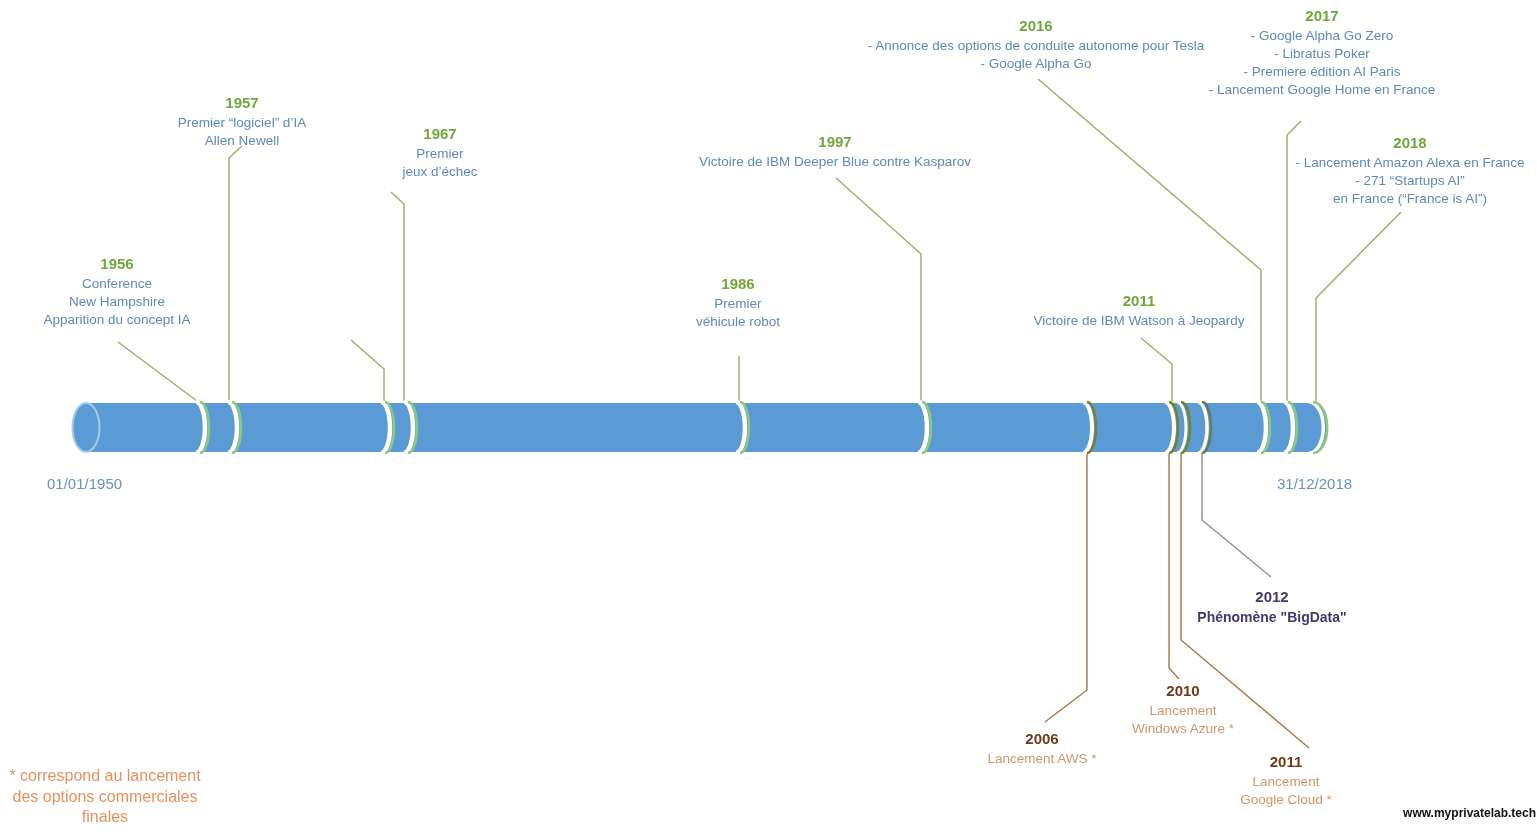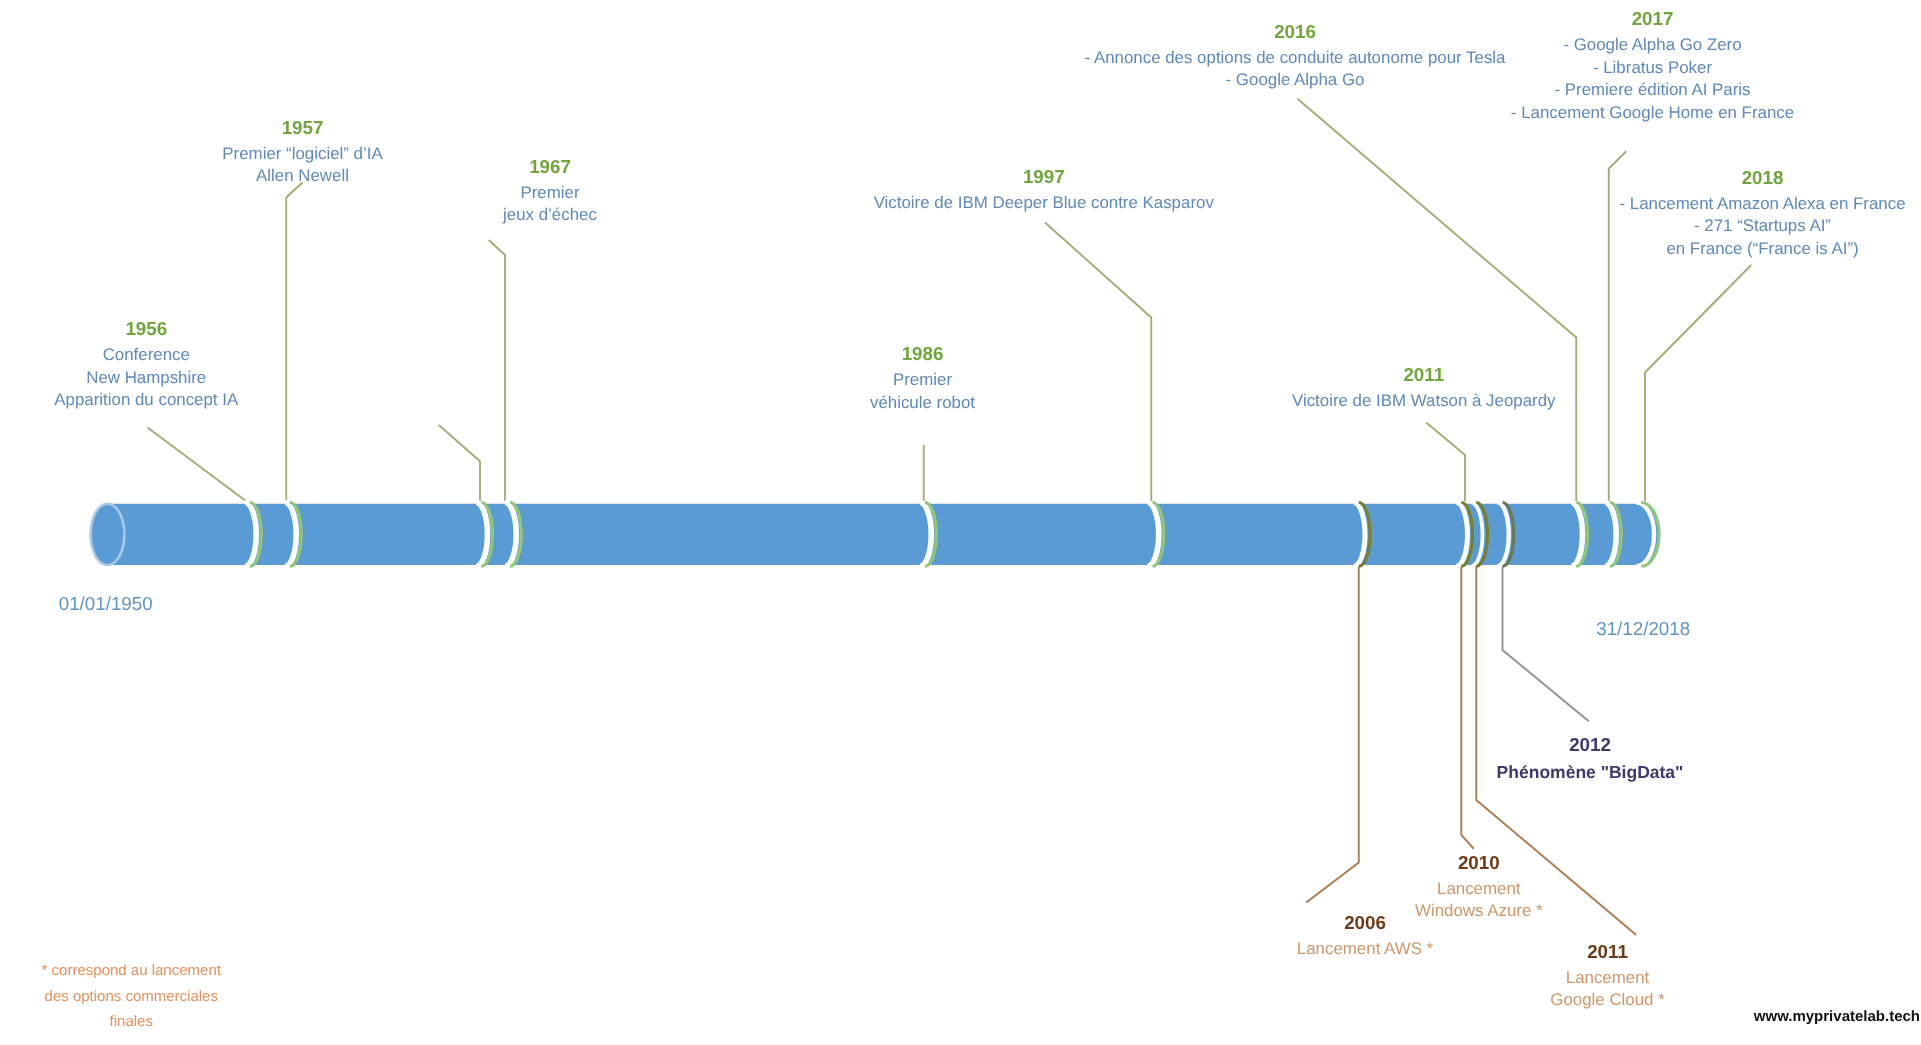--- a/index.html
+++ b/index.html
@@ -37,21 +37,21 @@
     position:absolute;
     font-size:15px;
     color:#6295c2;
     white-space:nowrap;
   }
   .footnote{
     position:absolute;
     text-align:center;
     transform:translateX(-50%);
     color:#e5915d;
-    font-size:12px;
+    font-size:16px;
     line-height:20.5px;
     white-space:nowrap;
   }
   .watermark{
     position:absolute;
     right:1px;
     top:806px;
     font-size:12px;
     font-weight:bold;
     color:#111111;
@@ -194,39 +194,39 @@
     <div class="line blue">- Lancement Amazon Alexa en France</div>
     <div class="line blue">- 271 “Startups AI”</div>
     <div class="line blue">en France (“France is AI”)</div>
   </div>
 
   <div class="event" style="left:1272px;top:588px;">
     <div class="year navy">2012</div>
     <div class="line navy">Phénomène "BigData"</div>
   </div>
 
-  <div class="event" style="left:1092px;top:730px;">
+  <div class="event" style="left:1042px;top:730px;">
     <div class="year brown">2006</div>
     <div class="line tan">Lancement AWS *</div>
   </div>
 
   <div class="event" style="left:1183px;top:682px;">
     <div class="year brown">2010</div>
     <div class="line tan">Lancement</div>
     <div class="line tan">Windows Azure *</div>
   </div>
 
   <div class="event" style="left:1286px;top:753px;">
     <div class="year brown">2011</div>
     <div class="line tan">Lancement</div>
     <div class="line tan">Google Cloud *</div>
   </div>
 
   <div class="date-label" style="left:47px;top:475px;">01/01/1950</div>
-  <div class="date-label" style="left:1277px;top:475px;margin-top:20px;">31/12/2018</div>
+  <div class="date-label" style="left:1277px;top:475px;">31/12/2018</div>
 
   <div class="footnote" style="left:105px;top:766px;">
     <div>* correspond au lancement</div>
     <div>des options commerciales</div>
     <div>finales</div>
   </div>
 
   <div class="watermark">www.myprivatelab.tech</div>
 
 </div>

